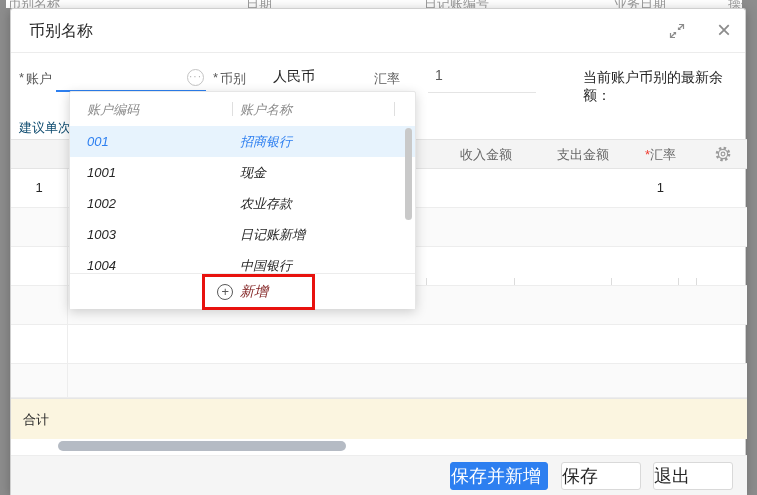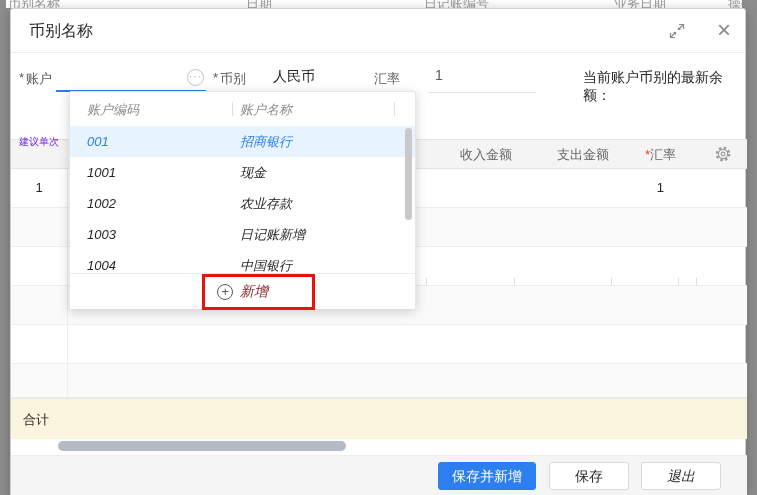--- a/index.html
+++ b/index.html
@@ -39,21 +39,21 @@
   .ellipsis-icon { position:absolute; left:176px; top:60px; width:17px; height:17px;
     border:1px solid #c4c4c4; border-radius:50%; color:#b0b0b0;
     font-size:10px; line-height:13px; text-align:center; letter-spacing:1px; cursor:pointer; }
   .fcur-star { left:202px; } .fcur { left:209px; }
   .cur-value { position:absolute; left:262px; top:59px; font-size:14px; color:#262626; cursor:text; }
   .cur-underline { position:absolute; left:250px; top:83px; width:96px; border-bottom:1px solid #d9d9d9; }
   .frate { left:363px; }
   .rate-value { position:absolute; left:424px; top:58px; font-size:14px; color:#595959; cursor:text; }
   .rate-underline { position:absolute; left:417px; top:83px; width:108px; border-bottom:1px solid #e4e4e4; }
   .balance-text { position:absolute; left:543px; top:60px; font-size:14px; color:#262626;margin-left:29px; }
-  .hint { position:absolute; left:8px; top:110px; color:#6d28d9; font-size:10px; z-index:1;margin-top:16px; }
+  .hint { position:absolute; left:8px; top:110px; color:#0c4a6e; font-size:13px; z-index:1; }
 
   
   .thead { position:absolute; left:0; top:130px; width:736px; height:30px;
     background:#f4f4f4; border-top:1px solid #e4e4e4; border-bottom:1px solid #e4e4e4; }
   .th { position:absolute; top:137px; color:#666; font-size:13px; text-align:right; }
   .th-in  { left:415px; width:86px; }
   .th-out { left:503px; width:95px; }
   .th-rate{ left:598px; width:67px; }
   .vdiv { position:absolute; top:138px; width:1px; height:14px; background:#dcdcdc; }
   .vd1{left:415px;} .vd2{left:503px;} .vd3{left:600px;} .vd4{left:667px;} .vd5{left:685px;}
@@ -69,26 +69,26 @@
     line-height:38px; text-align:right; padding-right:14px; font-size:13px; cursor:text; }
   .total-row { position:absolute; left:0; top:389px; width:736px; height:41px;
     background:#fbf5e0; border-top:1px solid #e6e6e6; }
   .total-label { position:absolute; left:12px; top:0; line-height:41px; color:#262626; }
   .hscroll-thumb { position:absolute; left:47px; top:432px; width:288px; height:10px;
     background:#b5bbc4; border-radius:5px; cursor:grab; }
 
   
   .mfooter { position:absolute; left:0; top:446px; width:736px; height:41px;
     background:#f5f5f5; border-top:1px solid #ededed; }
-  .btn { position:absolute; top:6px; height:28px; border-radius:3px; font-size:14px;
-    text-align:center; line-height:27px; cursor:pointer; }
+  .btn { position:absolute; top:6px; height:28px; border-radius:3px; font-size:18px;
+    line-height:27px; cursor:pointer;margin-left:12px; }
   .btn-primary { left:427px; width:98px; background:#2d7ff0; color:#fff; border:1px solid #2d7ff0; }
   .btn-plain { background:#fff; color:#262626; border:1px solid #d9d9d9; }
   .btn-save { left:538px; width:80px; }
-  .btn-exit { left:630px; width:80px;font-style:italic; }
+  .btn-exit { left:630px; width:80px; }
 
   
   .dropdown { position:absolute; left:58px; top:82px; width:347px; height:218px;
     background:#fff; border:1px solid #e6e6e6; border-radius:2px;
     box-shadow:0 3px 12px rgba(0,0,0,.18); z-index:10;font-style:italic; }
   .dd-header { position:absolute; left:0; top:0; width:100%; height:34px; }
   .dd-h { position:absolute; top:9px; color:#8c8c8c; font-size:13px; }
   .dd-h-code { left:17px; } .dd-h-name { left:170px; }
   .dd-hdiv { position:absolute; top:10px; width:1px; height:14px; background:#dfdfdf; }
   .dd-hd1{left:162px;} .dd-hd2{left:324px;}

